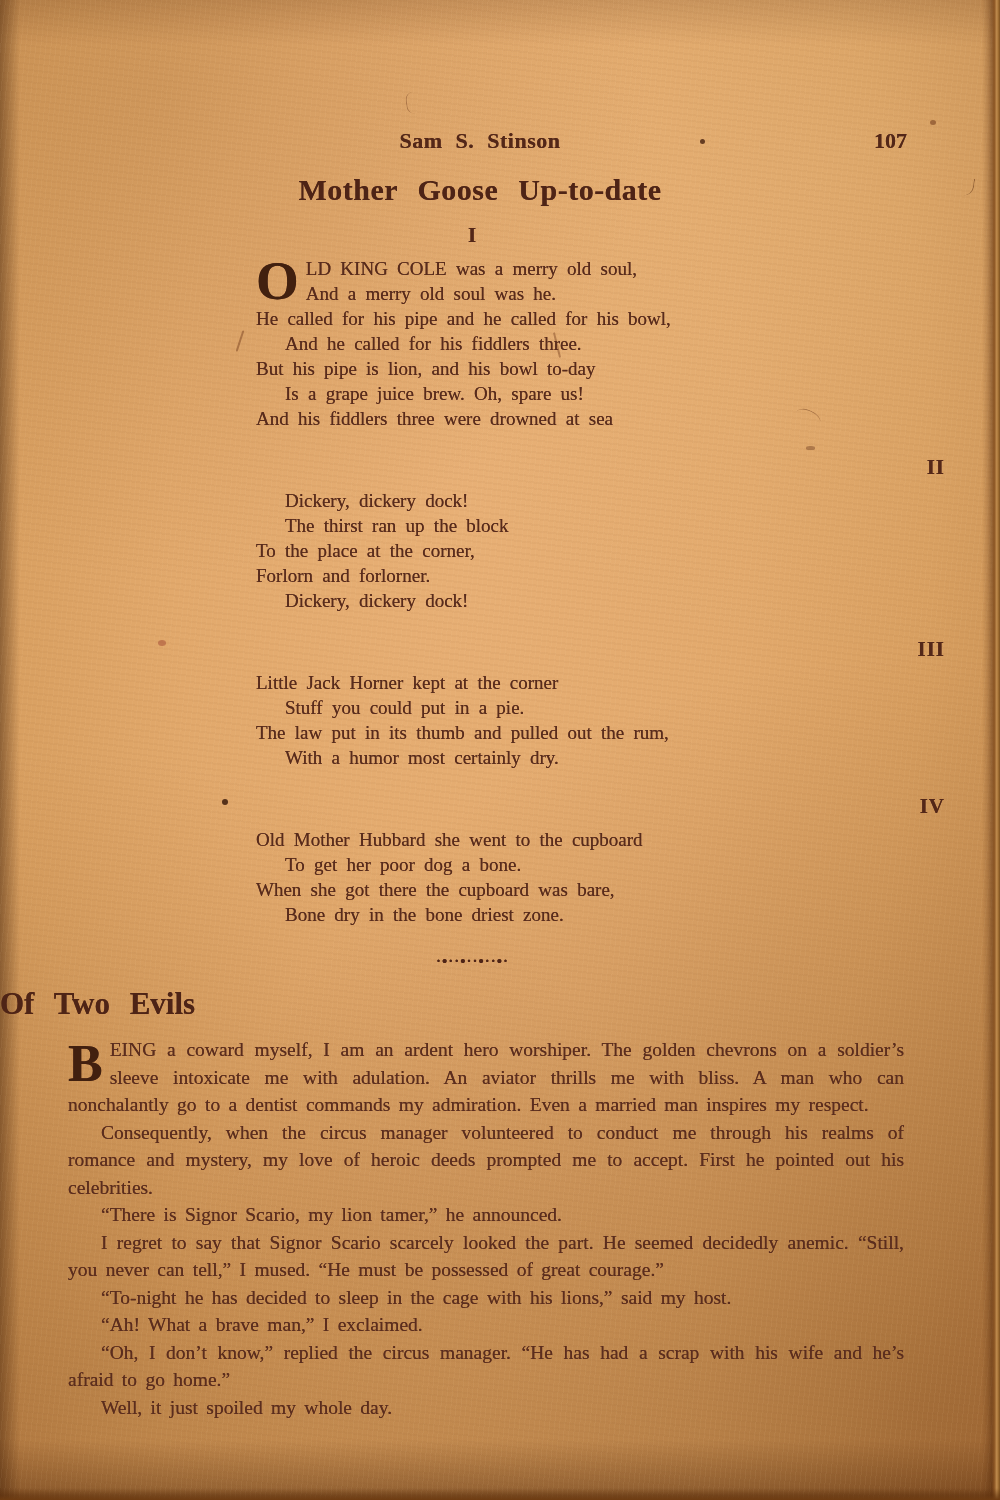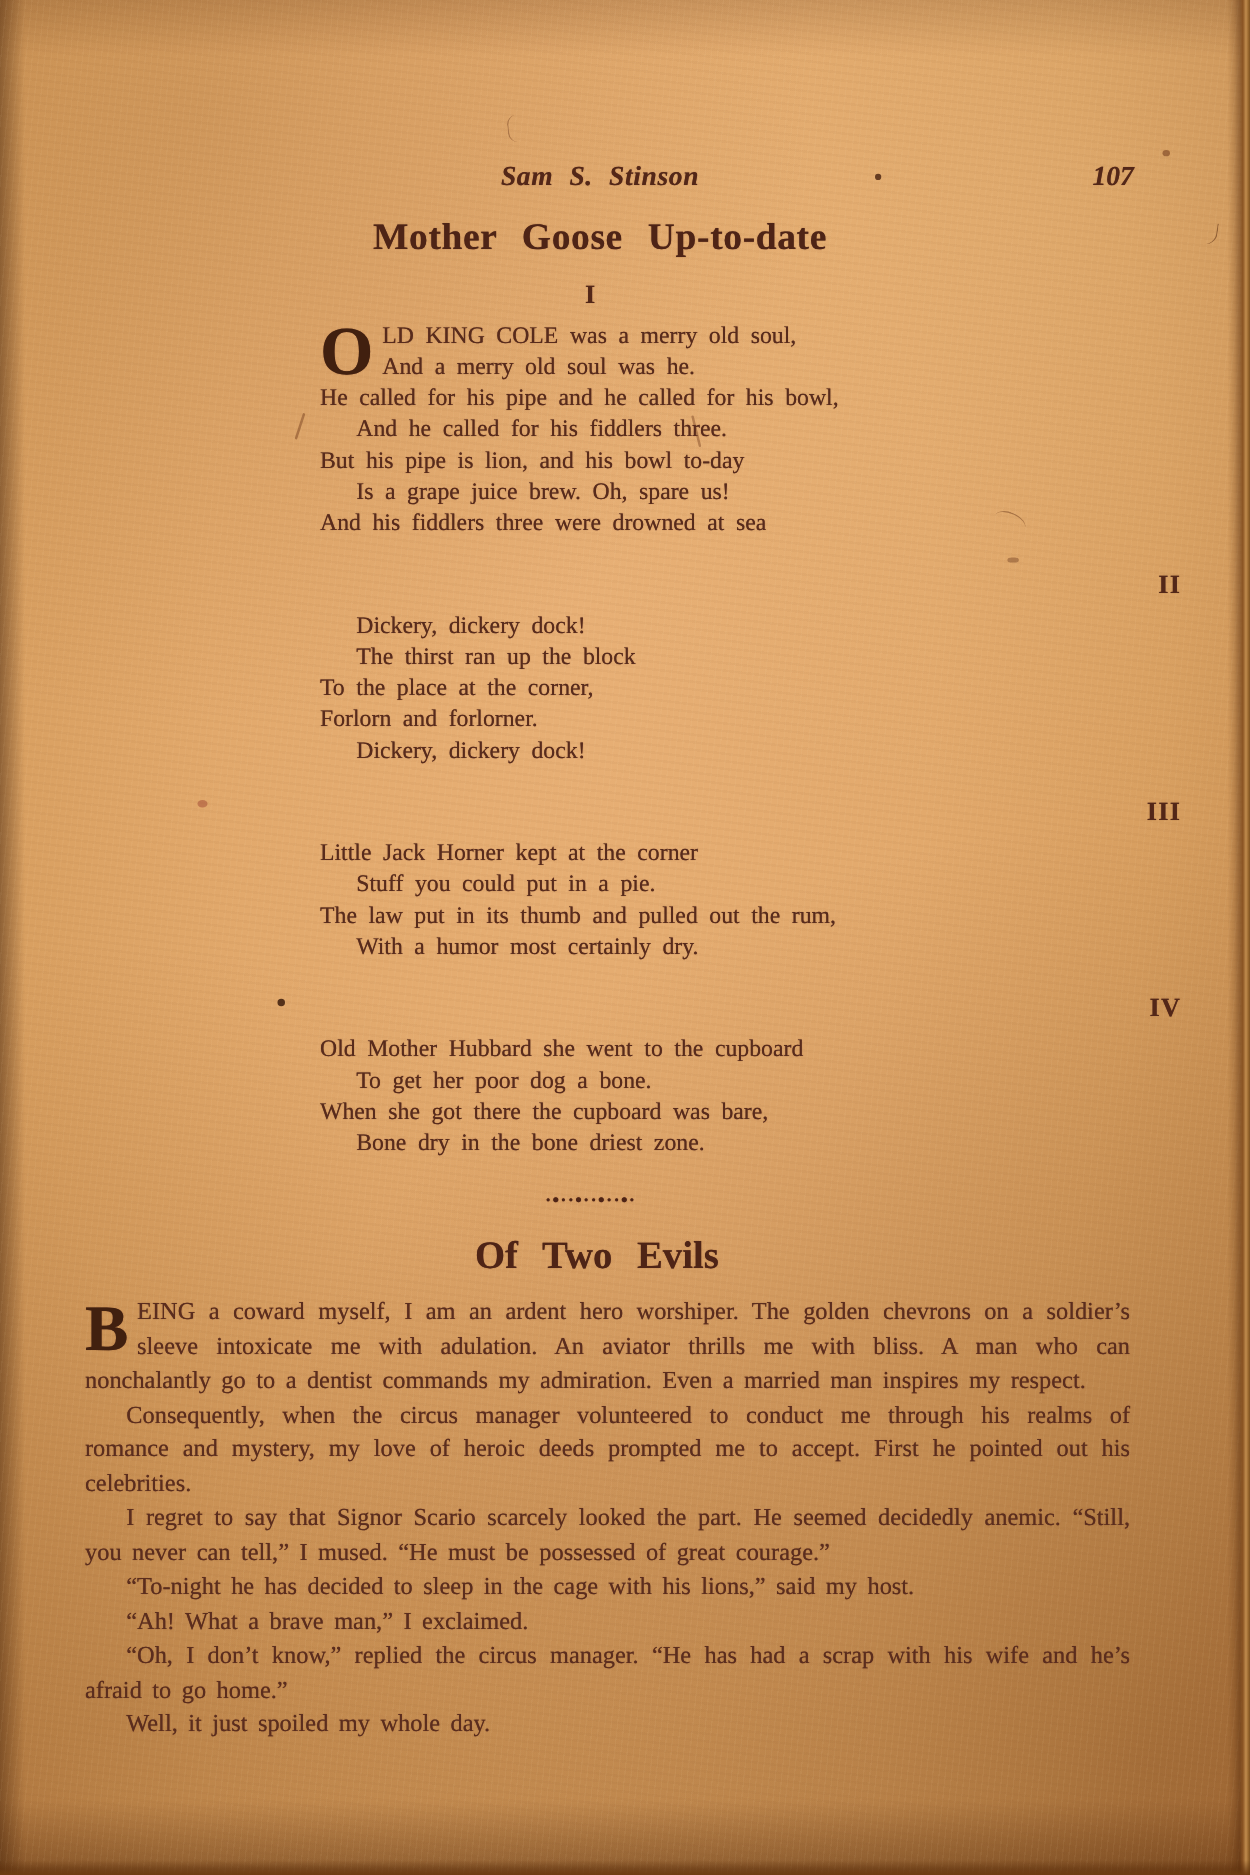--- a/index.html
+++ b/index.html
@@ -32,21 +32,21 @@
       rgba(80,38,8,0) 0%, rgba(80,38,8,0.18) 30%, rgba(80,38,8,0.45) 55%,
       #8a5423 68%, #c08c4e 82%, #9c6a30 92%, #7c5020 100%);
     filter:blur(0.4px);
   }
   .edge-bottom{
     position:absolute;bottom:0;left:0;width:100%;height:12px;
     background:linear-gradient(to bottom, rgba(90,45,10,0) 0%, rgba(90,45,10,0.5) 60%, #6e3c12 100%);
   }
   .content{position:relative;padding-top:128px;}
 
-  .header{position:relative;height:30px;font-style:italic;}
+  .header{position:relative;height:30px;}
   .running-title{
     display:block;text-align:center;font-size:22px;font-weight:bold;
     letter-spacing:0.5px;word-spacing:7px;color:#532718;
     margin-right:40px;
   }
   .page-number{
     position:absolute;right:93px;top:0;font-size:22px;font-weight:bold;color:#532718;
   }
 
   .poem-title{
@@ -71,21 +71,21 @@
     margin:2px 7px 0 0;
   }
   .stanza-clear{clear:both;}
 
   .divider{
     margin:26px 55px 0 0;text-align:center;
     font-size:15px;letter-spacing:1px;color:#4e2416;font-weight:bold;
   }
 
   .essay-title{
-    margin:16px 45px 0 0;text-align:center;
+    margin:16px 45px 0 0;
     font-size:31px;font-weight:bold;word-spacing:12px;color:#4e2416;
   }
   .essay-body{
     margin:14px 96px 0 68px;
     font-size:19.5px;line-height:27.5px;text-align:justify;
     word-spacing:3.5px;color:#5b2d1e;
   }
   .essay-body p{margin:0;text-indent:33px;}
   .essay-body p.first{text-indent:0;}
   .essay-body .dropcap{font-size:52px;line-height:48px;margin:4px 7px 0 0;}
@@ -159,20 +159,21 @@
       <div class="pline indent">Bone dry in the bone driest zone.</div>
     </div>
 
     <div class="divider">·•··•··•··•·</div>
 
     <h1 class="essay-title">Of Two Evils</h1>
 
     <div class="essay-body">
       <p class="first"><span class="dropcap">B</span><span>EING a coward myself, I am an ardent hero worshiper.  The golden chevrons on a soldier’s sleeve intoxicate me with adulation.  An aviator thrills me with bliss.  A man who can nonchalantly go to a dentist commands my admiration.  Even a married man inspires my respect.</span></p>
       <p>Consequently, when the circus manager volunteered to conduct me through his realms of romance and mystery, my love of heroic deeds prompted me to accept.  First he pointed out his celebrities.</p>
+      <p>“There is Signor Scario, my lion tamer,” he announced.</p>
       <p>I regret to say that Signor Scario scarcely looked the part.  He seemed decidedly anemic.  “Still, you never can tell,” I mused.  “He must be possessed of great courage.”</p>
       <p>“To-night he has decided to sleep in the cage with his lions,” said my host.</p>
       <p>“Ah!  What a brave man,” I exclaimed.</p>
       <p>“Oh, I don’t know,” replied the circus manager.  “He has had a scrap with his wife and he’s afraid to go home.”</p>
       <p>Well, it just spoiled my whole day.</p>
     </div>
 
   </div>
 </div>
 

